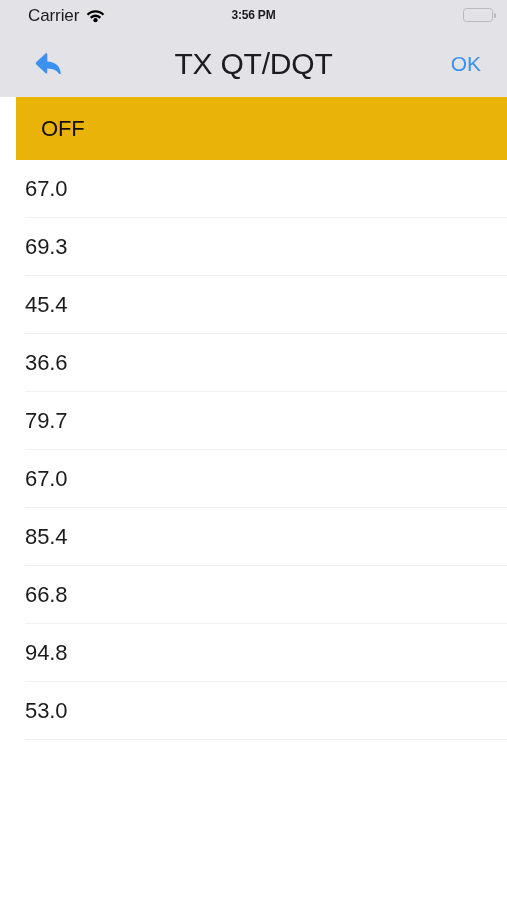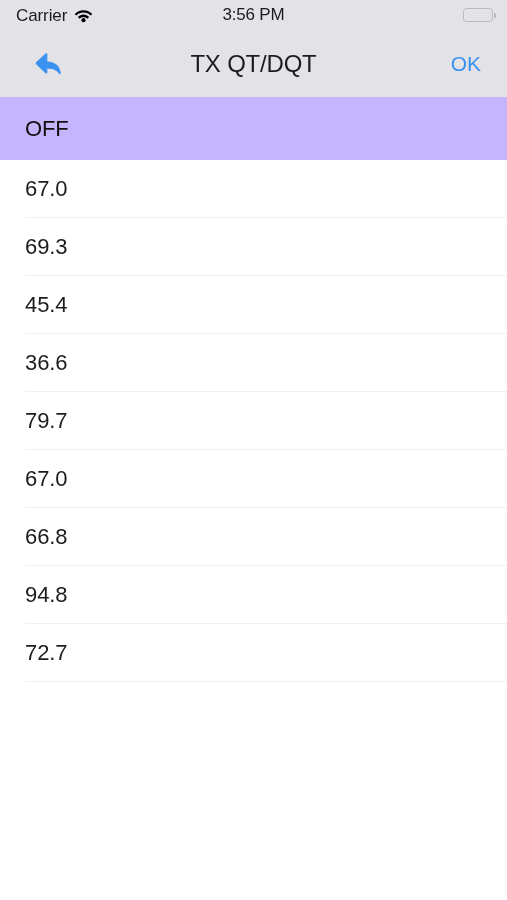--- a/index.html
+++ b/index.html
@@ -12,37 +12,37 @@
     overflow:hidden;
   }
   #app { position:relative; width:507px; height:900px; background:#ffffff; }
 
   
   .statusbar {
     height:30px;
     background:#e3e3e7;
     display:flex;
     align-items:center;
-    padding:0 14px 0 16px;
+    padding:0 14px 0 28px;
     position:relative;
   }
   .sb-left { display:flex; align-items:center; gap:7px; }
   .sb-carrier {
     font-size:17px;
     color:#1c1c1e;
     letter-spacing:-0.1px;
     line-height:1;
   }
   .wifi-icon { display:block; width:19px; height:15px; }
   .sb-time {
     position:absolute;
     left:0; right:0;
     text-align:center;
-    font-size:17px;
-    font-weight:normal;
+    font-size:12px;
+    font-weight:bold;
     color:#1c1c1e;
     letter-spacing:-0.2px;
     pointer-events:none;
   }
   .sb-right { margin-left:auto; display:flex; align-items:center; }
   .battery {
     position:relative;
     width:30px; height:14px;
     border:1px solid #b9b9bf;
     border-radius:3.5px;
@@ -76,21 +76,21 @@
     width:54px; height:44px;
     display:flex; align-items:center; justify-content:center;
     background:none; border:none; cursor:pointer;
     padding:0;
   }
   .back-icon { display:block; width:34px; height:30px; }
   .nav-title {
     position:absolute;
     left:0; right:0;
     text-align:center;
-    font-size:24px;
+    font-size:30px;
     color:#1c1c1e;
     letter-spacing:-0.2px;
     pointer-events:none;
   }
   .nav-ok {
     margin-left:auto;
     font-size:21px;
     color:#3b91f0;
     background:none; border:none; cursor:pointer;
     padding:6px 4px;
@@ -119,22 +119,23 @@
     letter-spacing:-0.1px;
   }
   .row::after {
     content:"";
     position:absolute;
     left:25px; right:0; bottom:0;
     height:1px;
     background:#f0f0f0;
   }
   .row.selected {
-    background:#c4b5fd;
+    background:#eab308;
     height:63px;
+    margin-left:16px;
   }
   .row.selected::after { display:none; }
   .row.selected .row-label { color:#111111; }
 </style>
 </head>
 <body>
 
 <div id="app">
 
   <div class="statusbar">
@@ -186,23 +187,26 @@
       <div class="row">
         <span class="row-label">36.6</span>
       </div>
       <div class="row">
         <span class="row-label">79.7</span>
       </div>
       <div class="row">
         <span class="row-label">67.0</span>
       </div>
       <div class="row">
+        <span class="row-label">85.4</span>
+      </div>
+      <div class="row">
         <span class="row-label">66.8</span>
       </div>
       <div class="row">
         <span class="row-label">94.8</span>
       </div>
       <div class="row">
-        <span class="row-label">72.7</span>
+        <span class="row-label">53.0</span>
       </div>
     </div>
 
 </div>
 
 </body></html>

